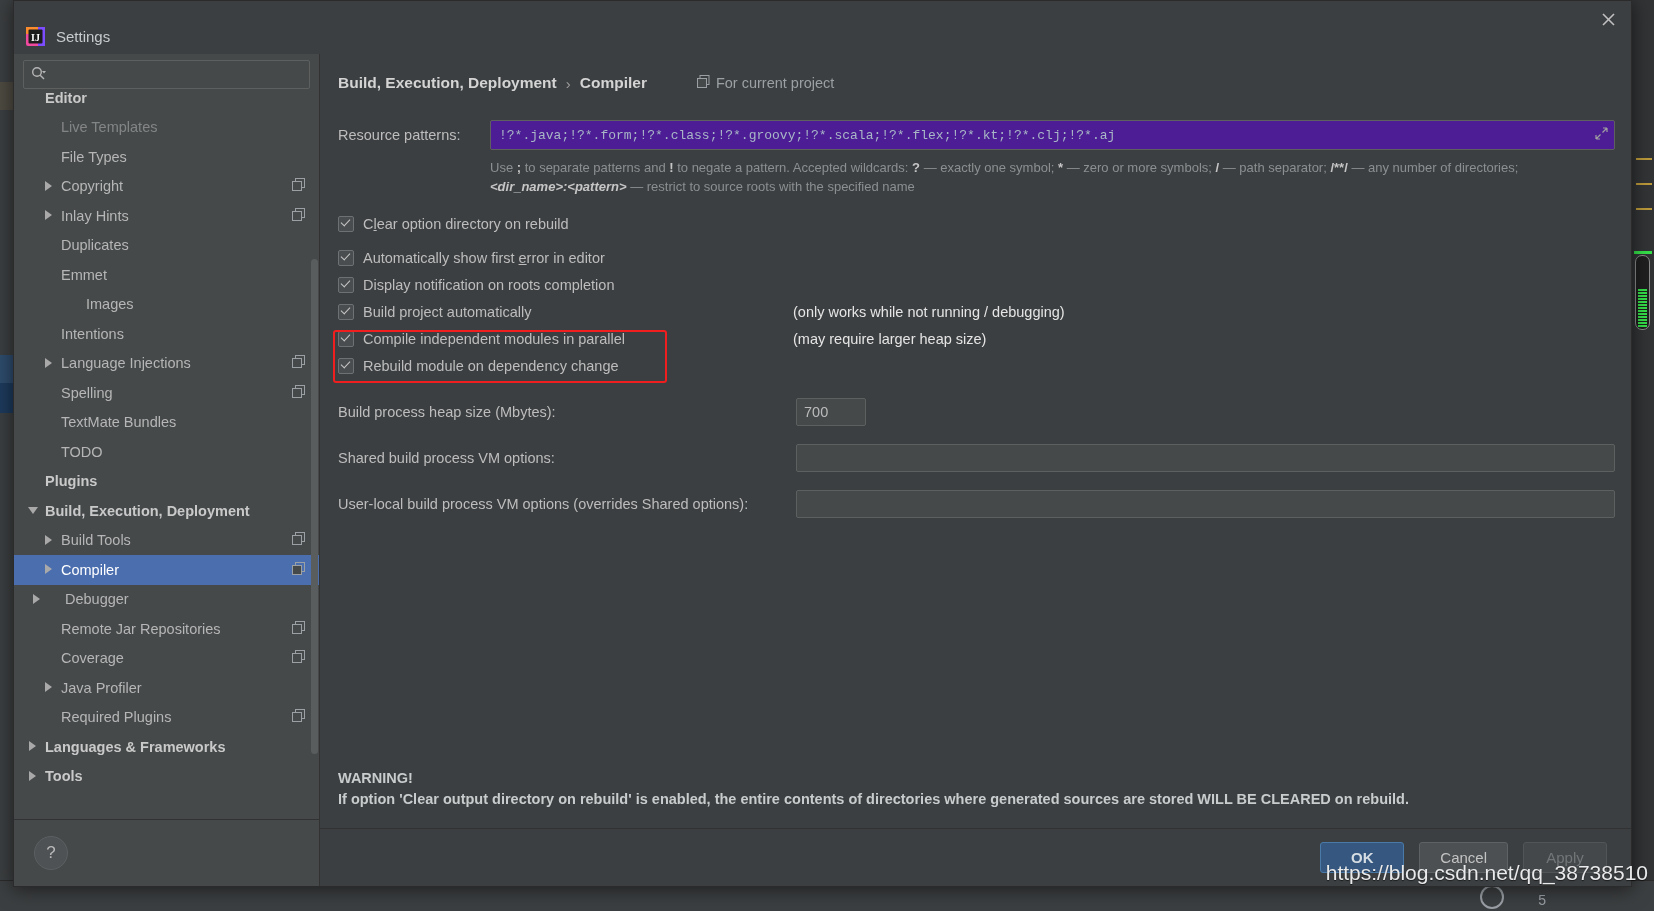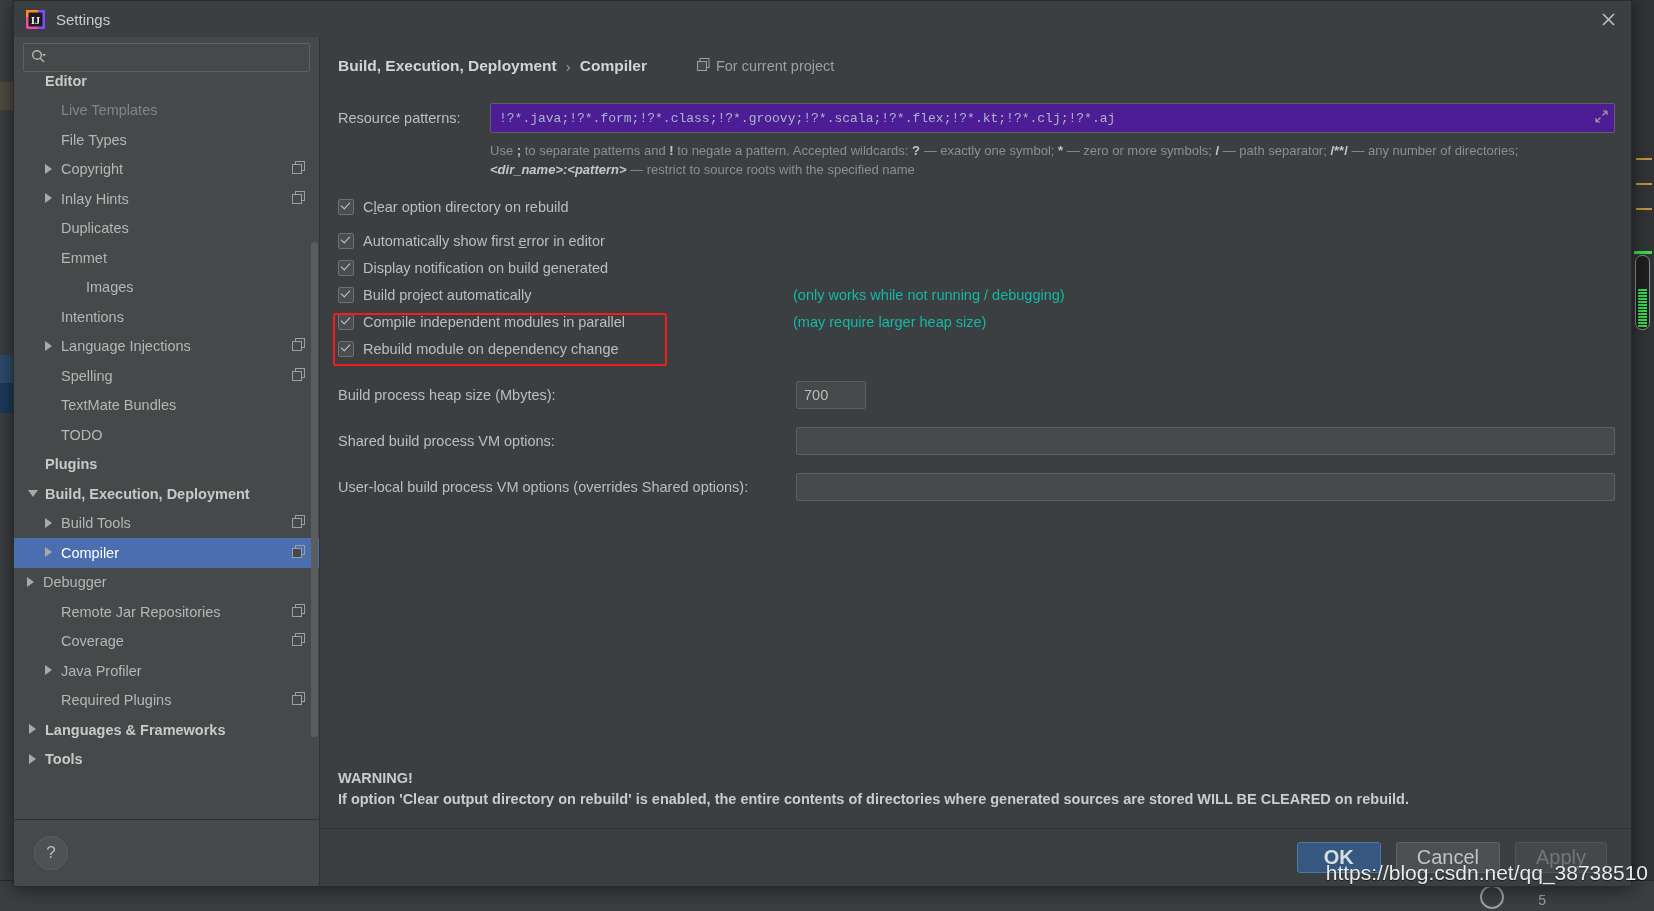--- a/index.html
+++ b/index.html
@@ -130,21 +130,21 @@
     flex-direction: column;
   }
 
   
   #title-bar {
     height: 36px;
     flex: 0 0 36px;
     display: flex;
     align-items: center;
     background: #3c3f41;
-    padding: 0 0 0 12px;
+    padding: 17px 0 0 12px;
     position: relative;
   }
   #app-icon {
     width: 19px;
     height: 19px;
     margin-right: 11px;
     flex: 0 0 19px;
     position: relative;
   }
   #title-text {
@@ -413,21 +413,21 @@
     width: 330px;
     height: 49px;
     border: 2px solid #f01e1e;
     border-radius: 3px;
     pointer-events: none;
   }
   .side-note {
     position: absolute;
     left: 455px;
     font-size: 14.5px;
-    color: #14b8a6;
+    color: #e5e5e5;
     white-space: nowrap;
   }
 
   #configure-annotations-button {
     position: absolute;
     left: 528px;
     top: -3px;
     height: 30px;
     padding: 0 16px;
     background: #4c5052;
@@ -499,21 +499,21 @@
     align-items: center;
     justify-content: flex-end;
     padding-right: 24px;
     gap: 15px;
     position: relative;
   }
   .dlg-btn {
     min-width: 84px;
     height: 31px;
     border-radius: 3px;
-    font-size: 20px;
+    font-size: 15px;
     display: flex;
     align-items: center;
     justify-content: center;
     padding: 0 20px;
     cursor: default;
     box-sizing: border-box;
   }
   #ok-button {
     background: #365880;
     border: 1px solid #4a7aa8;
@@ -706,21 +706,21 @@
           <div class="tree-row selected" style="padding-left: 30px;">
             <span class="tree-arrow">
               <span class="tri-right"></span>
             </span>
             <span class="tree-label">Compiler</span>
             <span class="badge-icon"><svg width="13" height="13" viewBox="0 0 13 13">
                 <rect x="3.5" y="0.5" width="9" height="9" fill="none" stroke="#9aa0a3" stroke-width="1"></rect>
                 <rect x="0.5" y="3.5" width="9" height="9" fill="#45494a" stroke="#9aa0a3" stroke-width="1"></rect>
               </svg></span>
           </div>
-          <div class="tree-row" style="padding-left: 12px;">
+          <div class="tree-row" style="padding-left: 18px; gap: 16px;">
             <span class="tree-arrow">
               <span class="tri-right"></span>
             </span>
             <span class="tree-label">Debugger</span>
           </div>
           <div class="tree-row" style="padding-left: 30px;">
             <span class="tree-arrow none"></span>
             <span class="tree-label">Remote Jar Repositories</span>
             <span class="badge-icon"><svg width="13" height="13" viewBox="0 0 13 13">
                 <rect x="3.5" y="0.5" width="9" height="9" fill="none" stroke="#9aa0a3" stroke-width="1"></rect>
@@ -809,21 +809,21 @@
             <div class="checkbox-row spaced">
               <span class="cbx checked"></span>
               <span class="cbx-label"><span>C</span><u>l</u><span>ear option directory on rebuild</span></span>
             </div>
             <div class="checkbox-row spaced">
               <span class="cbx checked"></span>
               <span class="cbx-label"><span>Automatically show first </span><u>e</u><span>rror in editor</span></span>
             </div>
             <div class="checkbox-row">
               <span class="cbx checked"></span>
-              <span class="cbx-label"><span>Display notification on build generated</span><u></u><span></span></span>
+              <span class="cbx-label"><span>Display notification on roots completion</span><u></u><span></span></span>
             </div>
             <div class="checkbox-row">
               <span class="cbx checked"></span>
               <span class="cbx-label"><span>Build project automatically</span><u></u><span></span></span>
               <span class="side-note">(only works while not running / debugging)</span>
             </div>
             <div class="checkbox-row">
               <span class="cbx checked"></span>
               <span class="cbx-label"><span>Compile independent modules in parallel</span><u></u><span></span></span>
               <span class="side-note">(may require larger heap size)</span>

